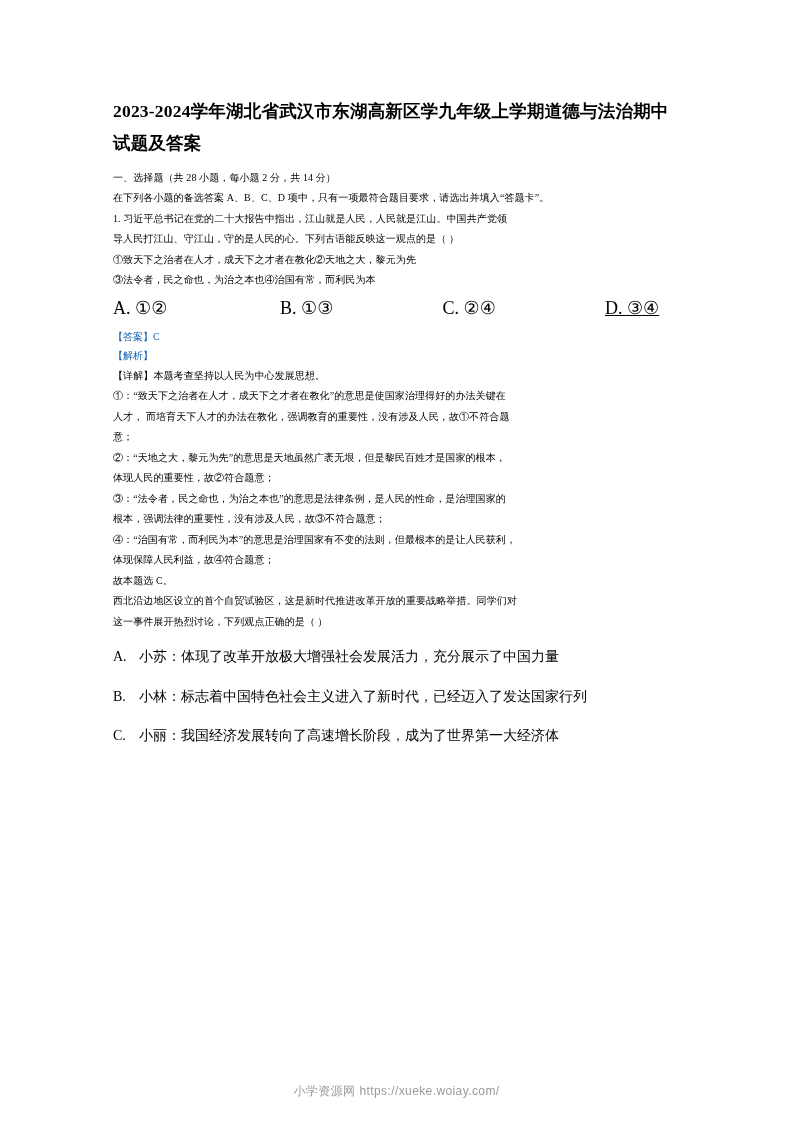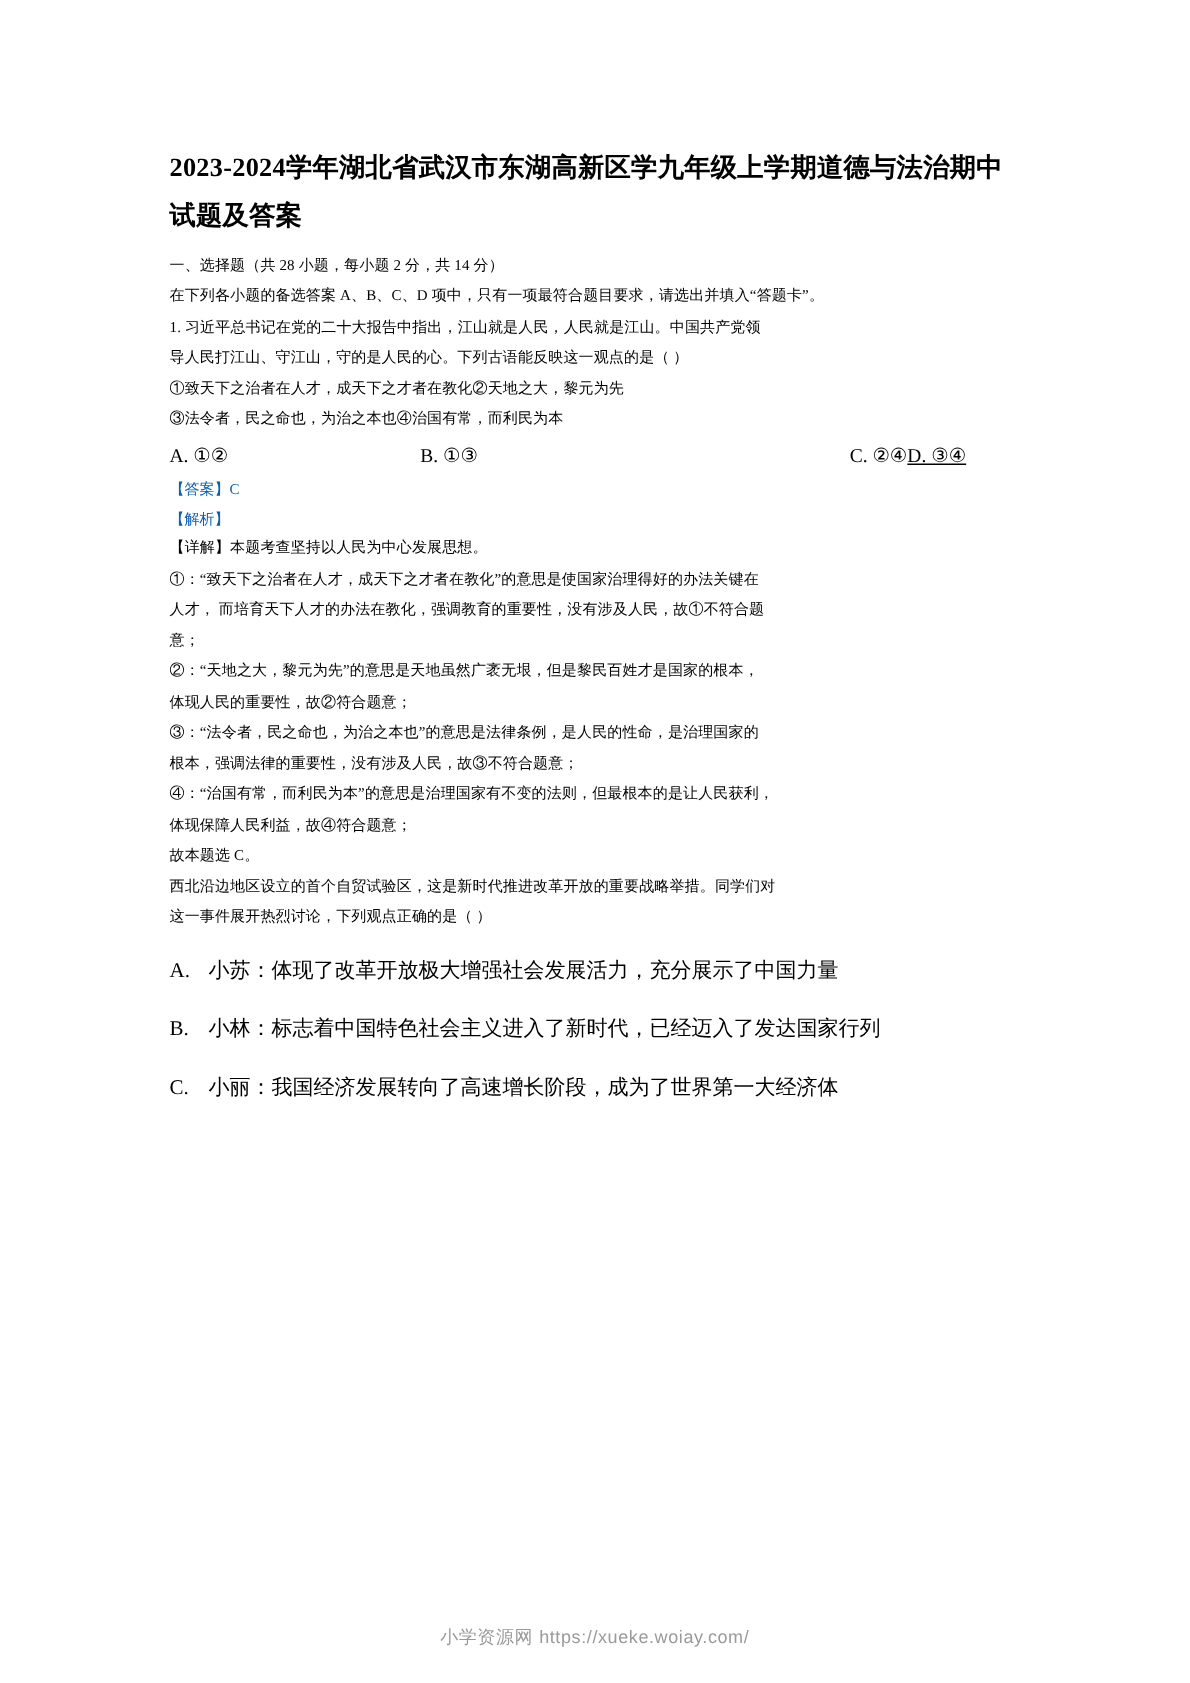--- a/index.html
+++ b/index.html
@@ -38,31 +38,31 @@
     text-align: justify;
     letter-spacing: 0.1px;
   }
   .answer {
     color: #0d5fb0;
     font-size: 10px;
     line-height: 1.95;
     margin: 0;
   }
   .options-row {
-    font-size: 13px;
+    font-size: 18px;
     line-height: 1.95;
     display: flex;
     margin: 0 0 1px 0;
   }
   .options-row span {
     display: inline-block;
   }
   .opt-a { width: 178px; }
   .opt-b { width: 173px; }
-  .opt-c { width: 173px; text-align: right; }
+  .opt-c { width: 173px; }
   .opt-d { width: 80px; text-decoration: underline; }
   .q-block { margin-bottom: 0; }
   .choice-line {
     font-size: 14px;
     line-height: 1.95;
     margin: 12px 0 3px 0;
   }
   .choice-line .lab { display: inline-block; width: 26px; }
   .footer {
     position: absolute;

